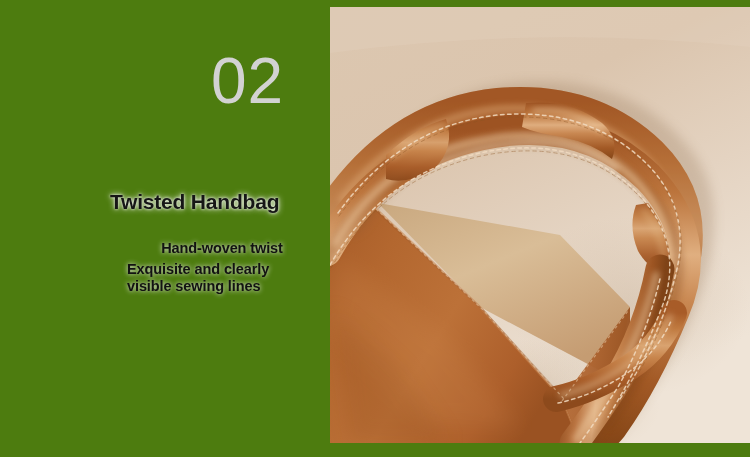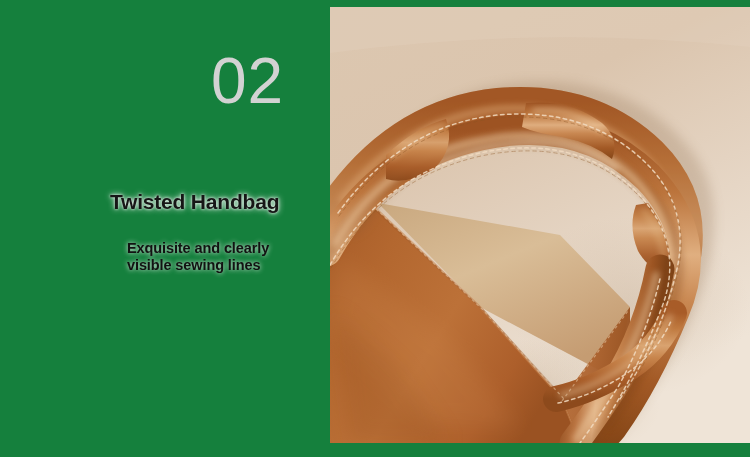--- a/index.html
+++ b/index.html
@@ -9,21 +9,21 @@
     background: #ffffff;
   }
   body {
     font-family: "Liberation Sans", "DejaVu Sans", sans-serif;
   }
 
   .banner {
     position: relative;
     width: 750px;
     height: 457px;
-    background: #15803d;
+    background: #4d7c0f;
     overflow: hidden;
     text-decoration: underline;
   }
 
   
   .text-panel {
     position: absolute;
     left: 0;
     top: 0;
     width: 340px;
@@ -104,20 +104,21 @@
 
 <div class="banner">
 
   <div class="text-panel">
 
     <div class="step-number">02</div>
 
     <div class="title">Twisted Handbag</div>
 
     <div class="subtitle-block">
+      <div class="sub-line centered">Hand-woven twist</div>
       <div class="sub-line left">Exquisite and clearly</div>
       <div class="sub-line left">visible sewing lines</div>
     </div>
 
   </div>
 
   <div class="photo">
     <svg viewBox="0 0 420 436" preserveAspectRatio="none">
       <defs>
 

